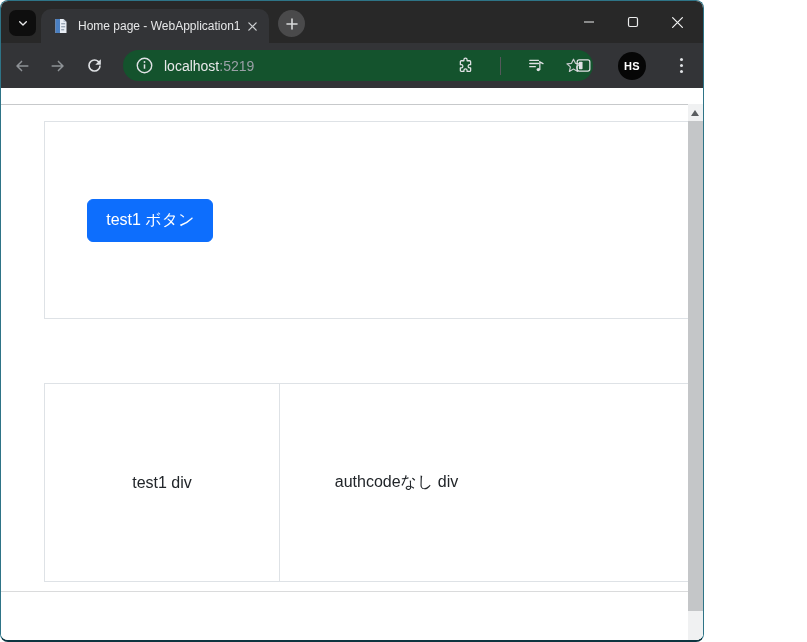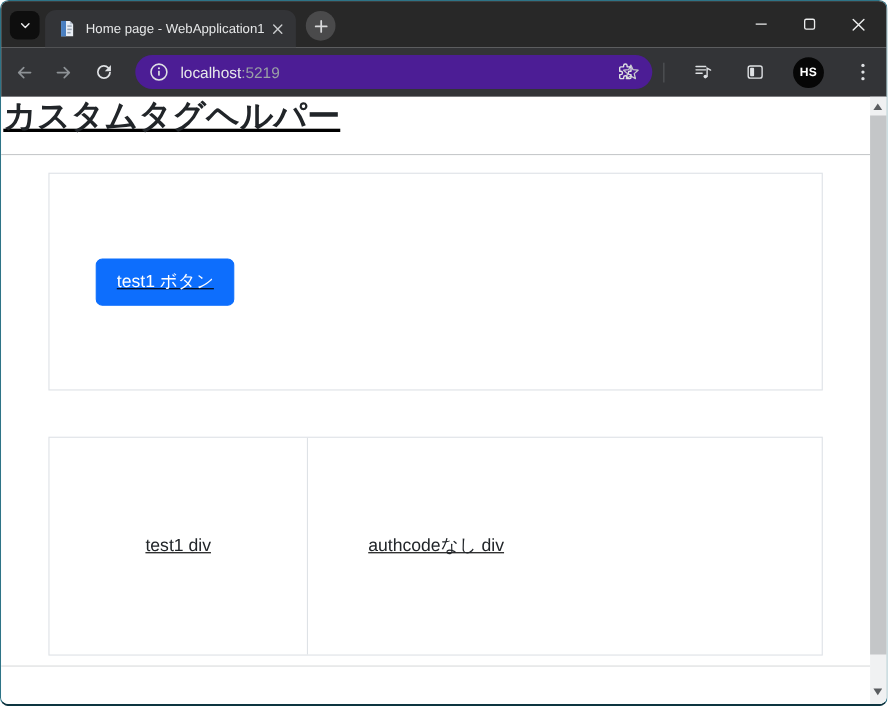--- a/index.html
+++ b/index.html
@@ -1,60 +1,59 @@
 <!DOCTYPE html>
 <html><head>
 <meta charset="utf-8">
 <style>
   * { box-sizing: border-box; margin: 0; padding: 0; }
   html,body { background:#fff; font-family:"Liberation Sans", sans-serif; }
   .window{
-    position:relative; width:807px; height:642px; overflow:hidden;
+    position:relative; width:704px; height:642px; overflow:hidden;
     border:1px solid #2e7487; border-bottom:2px solid #0d3540; border-radius:8px;
     background:#fff;
-    text-decoration:underline;
   }
   
   .titlebar{ position:relative; height:42px; background:#282828; }
   .tab-search{ position:absolute; left:8px; top:9px; width:27px; height:26px;
     background:#0e0e0e; border-radius:7px; display:flex; align-items:center; justify-content:center; cursor:pointer;}
   .tab{ position:absolute; left:40px; top:8px; width:228px; height:34px;
     background:#333437; border-radius:10px 10px 0 0; display:flex; align-items:center; padding:0 8px 0 12px; cursor:pointer;}
   .favicon{ width:16px; height:16px; flex:0 0 16px; }
   .tab-title{ color:#e6e7e8; font-size:12px; margin-left:9px; white-space:nowrap; overflow:hidden; flex:1; }
   .tab-close{ width:18px; height:18px; border-radius:4px; display:flex; align-items:center; justify-content:center; cursor:pointer;}
   .newtab{ position:absolute; left:277px; top:9px; width:27px; height:27px; border-radius:50%;
     background:#4a4a4b; display:flex; align-items:center; justify-content:center; cursor:pointer;}
   .wincontrols{ position:absolute; right:4px; top:0; height:42px; display:flex; }
   .wc{ width:44px; height:42px; display:flex; align-items:center; justify-content:center; cursor:pointer;}
   
   .toolbar{ position:relative; height:45px; background:#333437; display:flex; align-items:center; }
   .navbtn{ width:30px; height:30px; display:flex; align-items:center; justify-content:center; border-radius:50%; margin-left:6px; cursor:pointer;}
-  .omnibox{ position:absolute; left:122px; top:7px; width:470px; height:31px; background:#4c1d95;
+  .omnibox{ position:absolute; left:122px; top:7px; width:470px; height:31px; background:#14532d;
     border-radius:16px; display:flex; align-items:center; padding:0 10px 0 12px; cursor:text;}
   .urltext{ font-size:14px; margin-left:10px; flex:1; }
   .url-host{ color:#e8e9ea; }
   .url-port{ color:#9aa0a6; }
   .right-icons{ position:absolute; right:6px; top:0; height:45px; display:flex; align-items:center;gap:15px; }
   .ric{ width:32px; height:32px; display:flex; align-items:center; justify-content:center; border-radius:50%; cursor:pointer;}
   .sep{ width:1px; height:18px; background:#55585b; margin:0 4px; }
   .avatar{ width:28px; height:28px; border-radius:50%; background:#060606; color:#fff;
     font-size:11px; font-weight:bold; display:flex; align-items:center; justify-content:center; letter-spacing:.3px; cursor:pointer; margin:0 4px;}
   .kebab{ display:flex; flex-direction:column; gap:3px; }
   .kebab i{ width:3px; height:3px; border-radius:50%; background:#dfe1e4; }
   
   .page{ position:relative; height:552px; background:#fff; padding-right:15px; }
   .page h1{ font-size:30px; line-height:36px; font-weight:bold; color:#212529; margin-left:2px; }
   hr.rule{ border:0; border-top:1px solid #c7c9cb; margin:16px 0; }
   .cells{ margin-left:43px; width:704px; display:grid; grid-template-columns:1fr 1fr 1fr;
     border:1px solid #dee2e6; background:#fff; }
   .cells .cell{ border-left:1px solid #dee2e6; display:flex; align-items:center; justify-content:center; }
   .cells .cell:first-child{ border-left:none; }
   .row1{ margin-top:7px;gap:35px; } .row1 .cell{ height:196px; }
-  .row2{ margin-top:42px; } .row2 .cell{ height:197px; }
+  .row2{ margin-top:64px; } .row2 .cell{ height:197px; }
   .btn-primary{ background:#0d6efd; color:#fff; border:1px solid #0d6efd; border-radius:6px;
     font-size:16px; font-family:"Liberation Sans",sans-serif; padding:10px 18px; cursor:pointer; }
   .celltext{ font-size:16px; color:#212529; }
   .footer{ margin-top:9px; border-top:1px solid #dadbdc; height:27px; }
   
   .scrollbar{ position:absolute; top:0; right:0; width:15px; height:552px; background:#f0f1f2; }
   .sb-up{ position:absolute; top:6px; left:3px; width:0; height:0;
     border-left:4.5px solid transparent; border-right:4.5px solid transparent; border-bottom:6px solid #5a5d60; cursor:pointer;}
   .sb-thumb{ position:absolute; top:17px; left:0; width:15px; height:490px; background:#c4c6c8; cursor:grab;}
   .sb-down{ position:absolute; bottom:8px; left:3px; width:0; height:0;
@@ -197,21 +196,20 @@
         <span class="kebab">
             <i></i>
             <i></i>
             <i></i>
           </span>
       </div>
     </div>
   </div>
 
   <div class="page">
-    <h1>カスタムタグヘルパー</h1>
     <hr class="rule">
 
     <div class="cells row1">
       <div class="cell">
         <button class="btn-primary">test1 ボタン</button>
       </div>
     </div>
 
     <div class="cells row2">
       <div class="cell">

